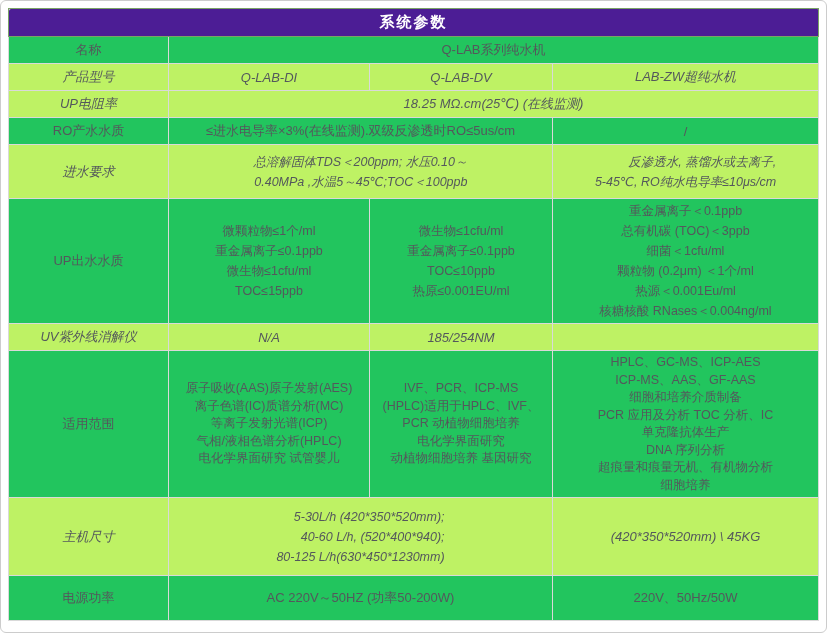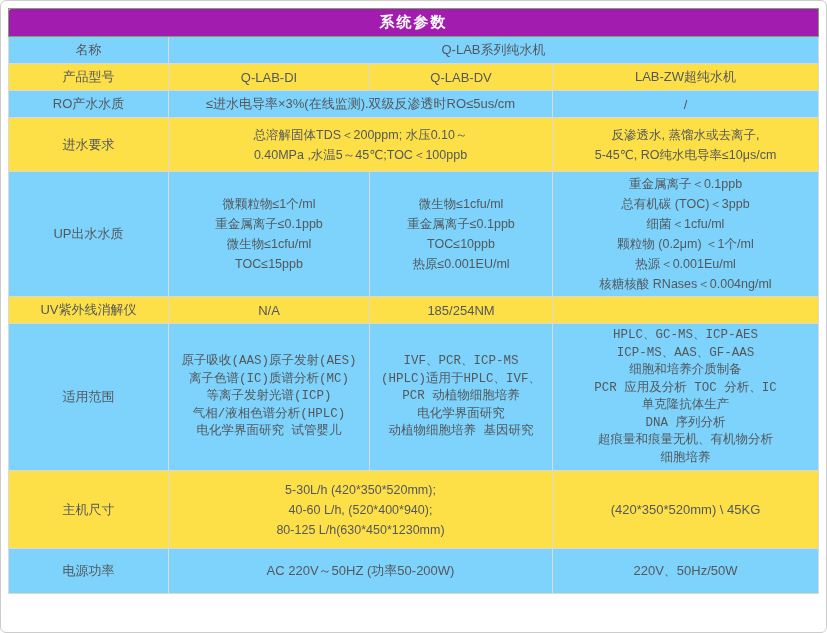--- a/index.html
+++ b/index.html
@@ -28,46 +28,46 @@
   table.spec col.c-2 { width: 183px; }
   table.spec th, table.spec td {
     border: 1px solid #d9d9d9;
     text-align: center;
     vertical-align: middle;
     font-weight: normal;
     padding: 2px 4px;
     overflow: hidden;
   }
   tr.header-row th {
-    background: #a21caf;
+    background: #4c1d95;
     color: #ffffff;
     font-weight: bold;
     font-size: 15px;
     letter-spacing: 2px;
     border-color: #7aa365;
     border-radius: 2px 2px 0 0;
   }
-  tr.stripe th, tr.stripe td { background: #fde047; }
-  tr.plain  th, tr.plain  td { background: #7dd3fc; }
+  tr.stripe th, tr.stripe td { background: #bef264; font-style: italic; }
+  tr.plain  th, tr.plain  td { background: #22c55e; }
   .rh28  { height: 28px; }
   .rh27  { height: 27px; }
   .rh53  { height: 54px; }
   .rh122 { height: 122px; }
   .rh147 { height: 147px; }
   .rh78  { height: 78px; }
   .rh33  { height: 45px; }
   .blk {
     display: inline-block;
     text-align: center;
     font-size: 12.5px;
   }
   .blk .line { white-space: nowrap; }
   .lh20 .blk .line { line-height: 20px; }
-  .lh18 .blk .line { line-height: 17.5px; font-family: Liberation Mono, monospace; }
-  .ctr .blk { text-align: center; }
+  .lh18 .blk .line { line-height: 17.5px; }
+  .ctr .blk { text-align: right; }
   .ctr .blk .line { line-height: 20px; }
 </style>
 </head>
 <body>
 
 <div class="frame">
   <table class="spec">
     <colgroup>
       <col class="c-label">
         <col class="c-1">
@@ -86,20 +86,24 @@
     </tr>
 
     <tr class="stripe rh27">
       <th>产品型号</th>
       <td>Q-LAB-DI</td>
       <td>Q-LAB-DV</td>
       <td>LAB-ZW超纯水机</td>
     </tr>
 
 
+    <tr class="stripe rh27">
+      <th>UP电阻率</th>
+      <td colspan="3">18.25 MΩ.cm(25℃) (在线监测)</td>
+    </tr>
 
     <tr class="plain rh27">
       <th>RO产水水质</th>
       <td colspan="2">≤进水电导率×3%(在线监测).双级反渗透时RO≤5us/cm</td>
       <td>/</td>
     </tr>
 
     <tr class="stripe rh53 ctr">
       <th>进水要求</th>
       <td colspan="2"><span class="blk"><div class="line">总溶解固体TDS＜200ppm; 水压0.10～</div><div class="line">0.40MPa ,水温5～45℃;TOC＜100ppb</div></span></td>

